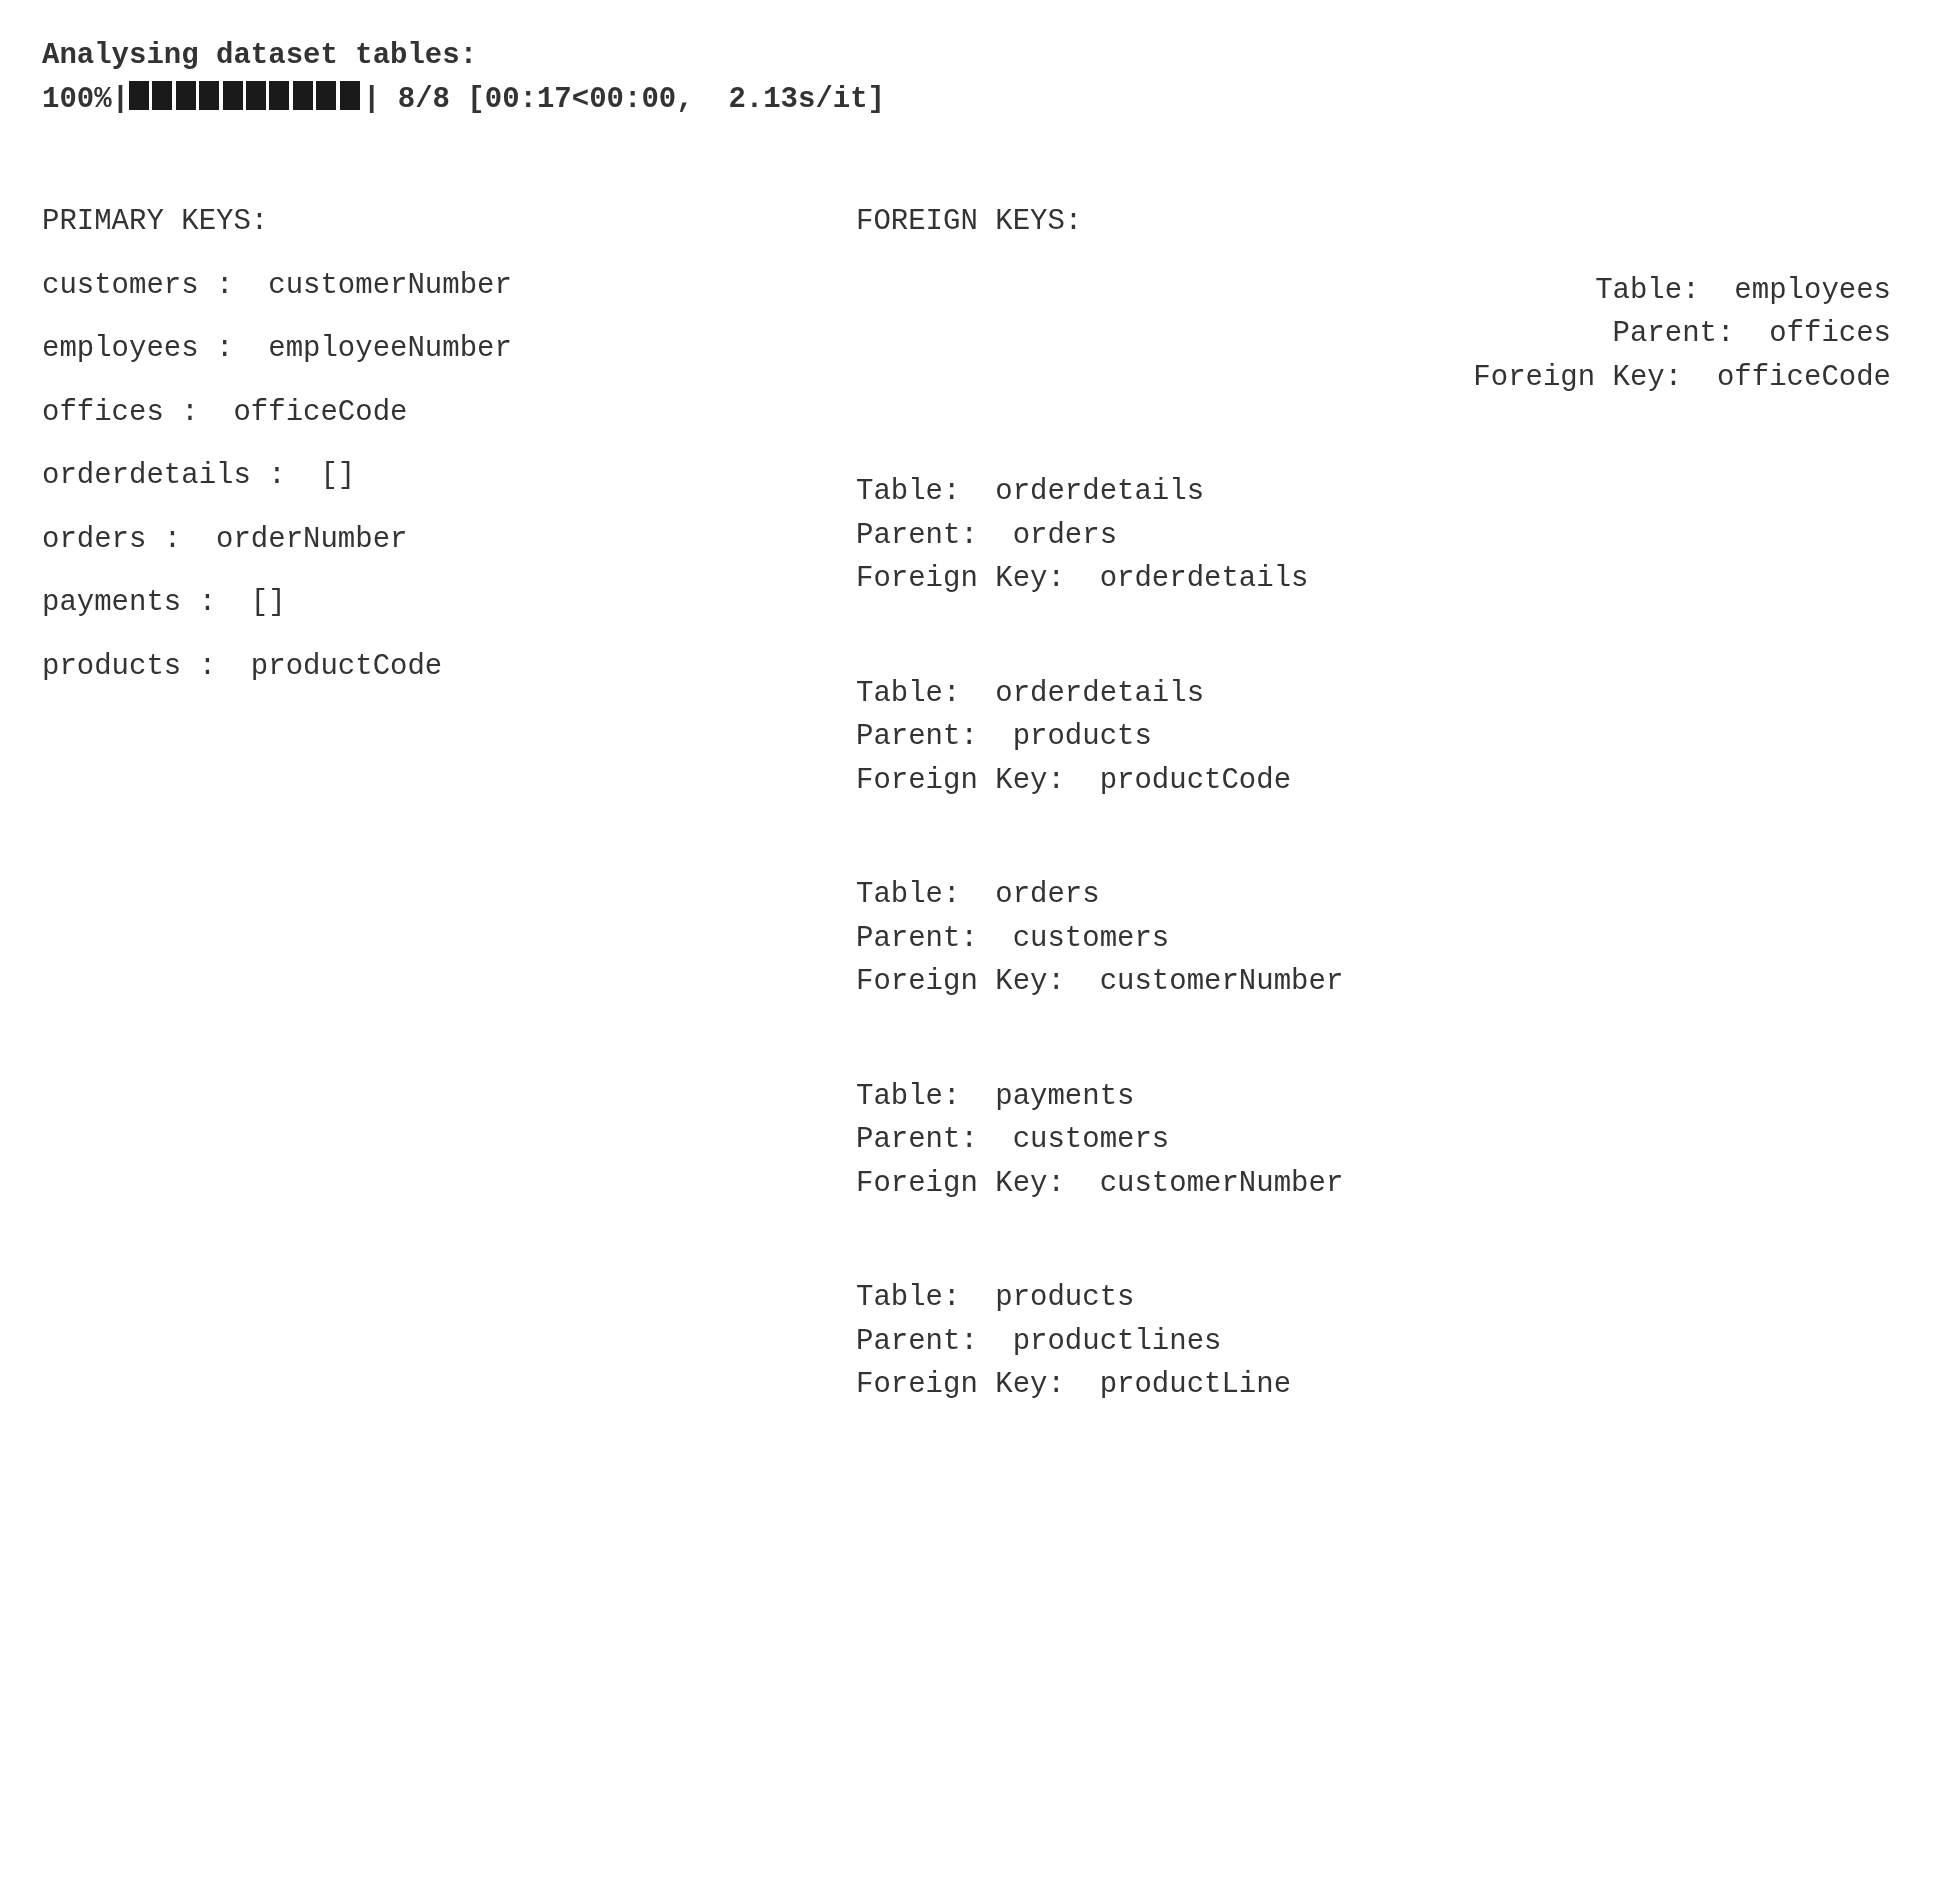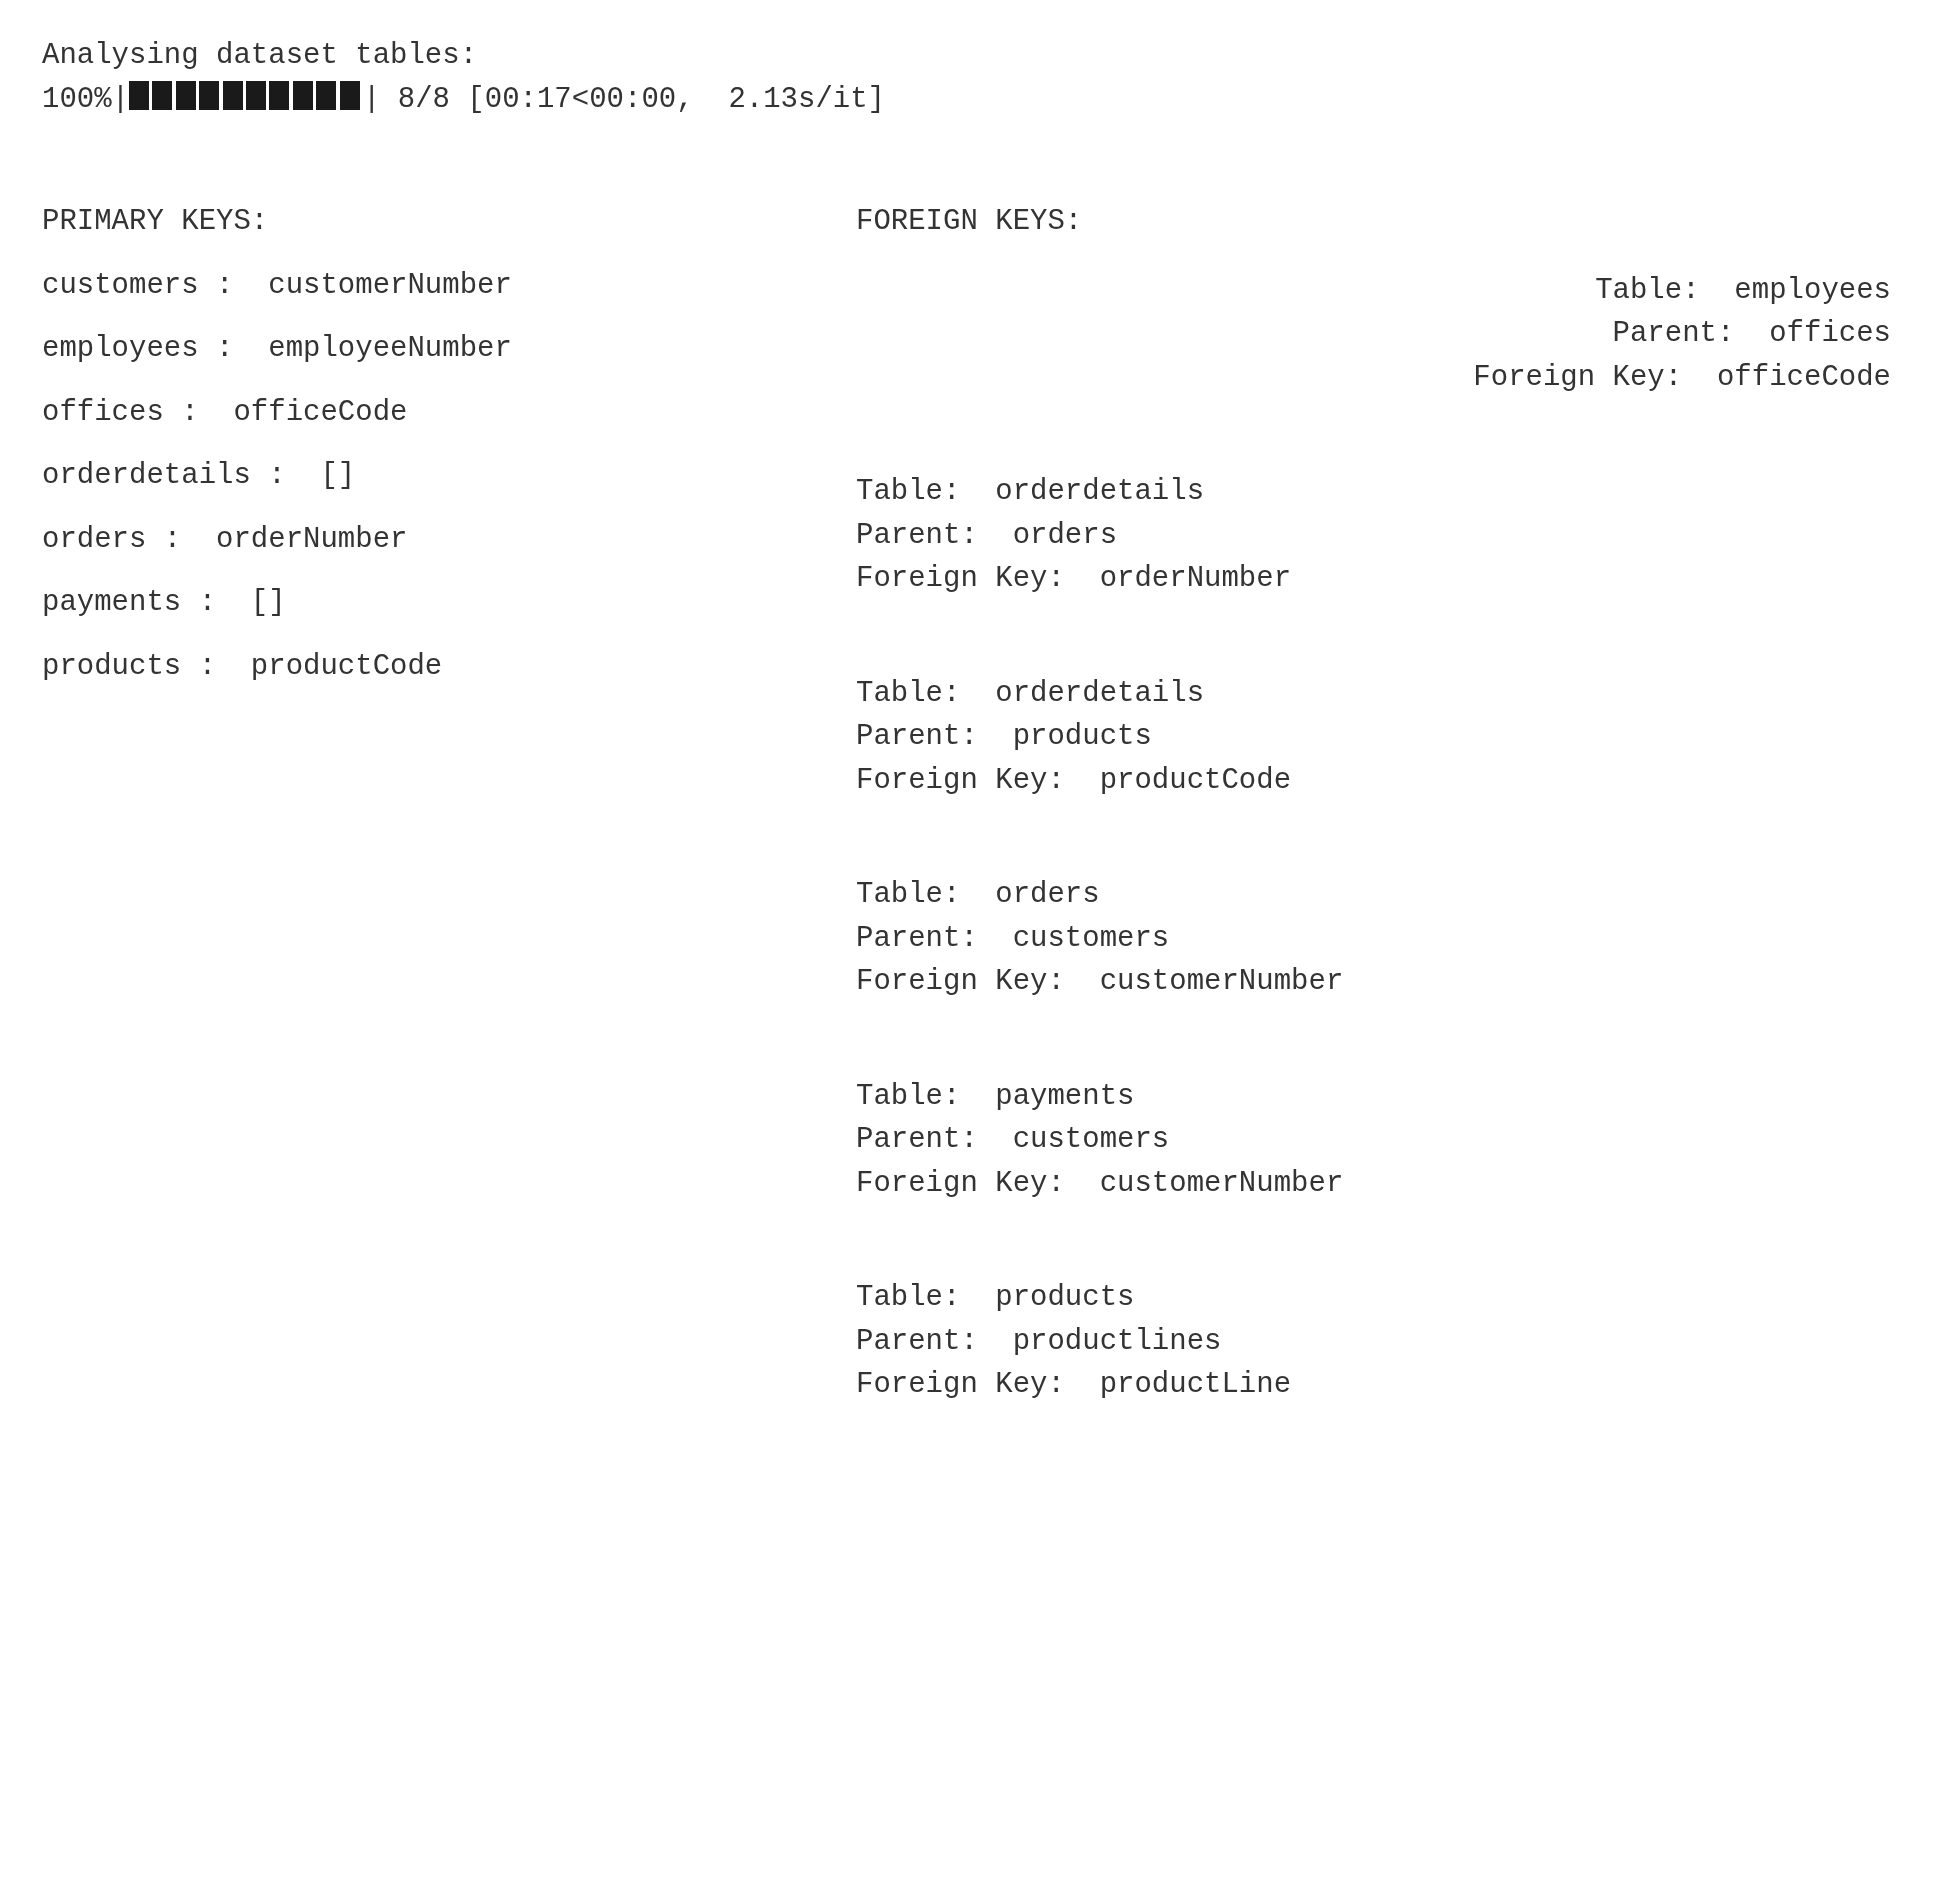--- a/index.html
+++ b/index.html
@@ -8,20 +8,21 @@
     background: #ffffff;
     font-family: "Consolas", "Menlo", "Courier New", monospace;
     font-size: 29px;
     line-height: 1.5;
     color: #333333;
     width: 1933px;
     box-sizing: border-box;
   }
   .top {
     margin-bottom: 76px;
+    font-weight: bold;
   }
   .progress-line {
     white-space: pre;
   }
   .bar {
     display: inline-block;
     vertical-align: -3.4px;
   }
   .bar-seg {
     display: inline-block;
@@ -87,21 +88,21 @@
     <div class="section-header">FOREIGN KEYS:</div>
     <div id="fk-list">
         <div class="fk-block">
           <div class="fk-line">Table:  employees</div>
           <div class="fk-line">Parent:  offices</div>
           <div class="fk-line">Foreign Key:  officeCode</div>
         </div>
         <div class="fk-block">
           <div class="fk-line">Table:  orderdetails</div>
           <div class="fk-line">Parent:  orders</div>
-          <div class="fk-line">Foreign Key:  orderNumber</div>
+          <div class="fk-line">Foreign Key:  orderdetails</div>
         </div>
         <div class="fk-block">
           <div class="fk-line">Table:  orderdetails</div>
           <div class="fk-line">Parent:  products</div>
           <div class="fk-line">Foreign Key:  productCode</div>
         </div>
         <div class="fk-block">
           <div class="fk-line">Table:  orders</div>
           <div class="fk-line">Parent:  customers</div>
           <div class="fk-line">Foreign Key:  customerNumber</div>

